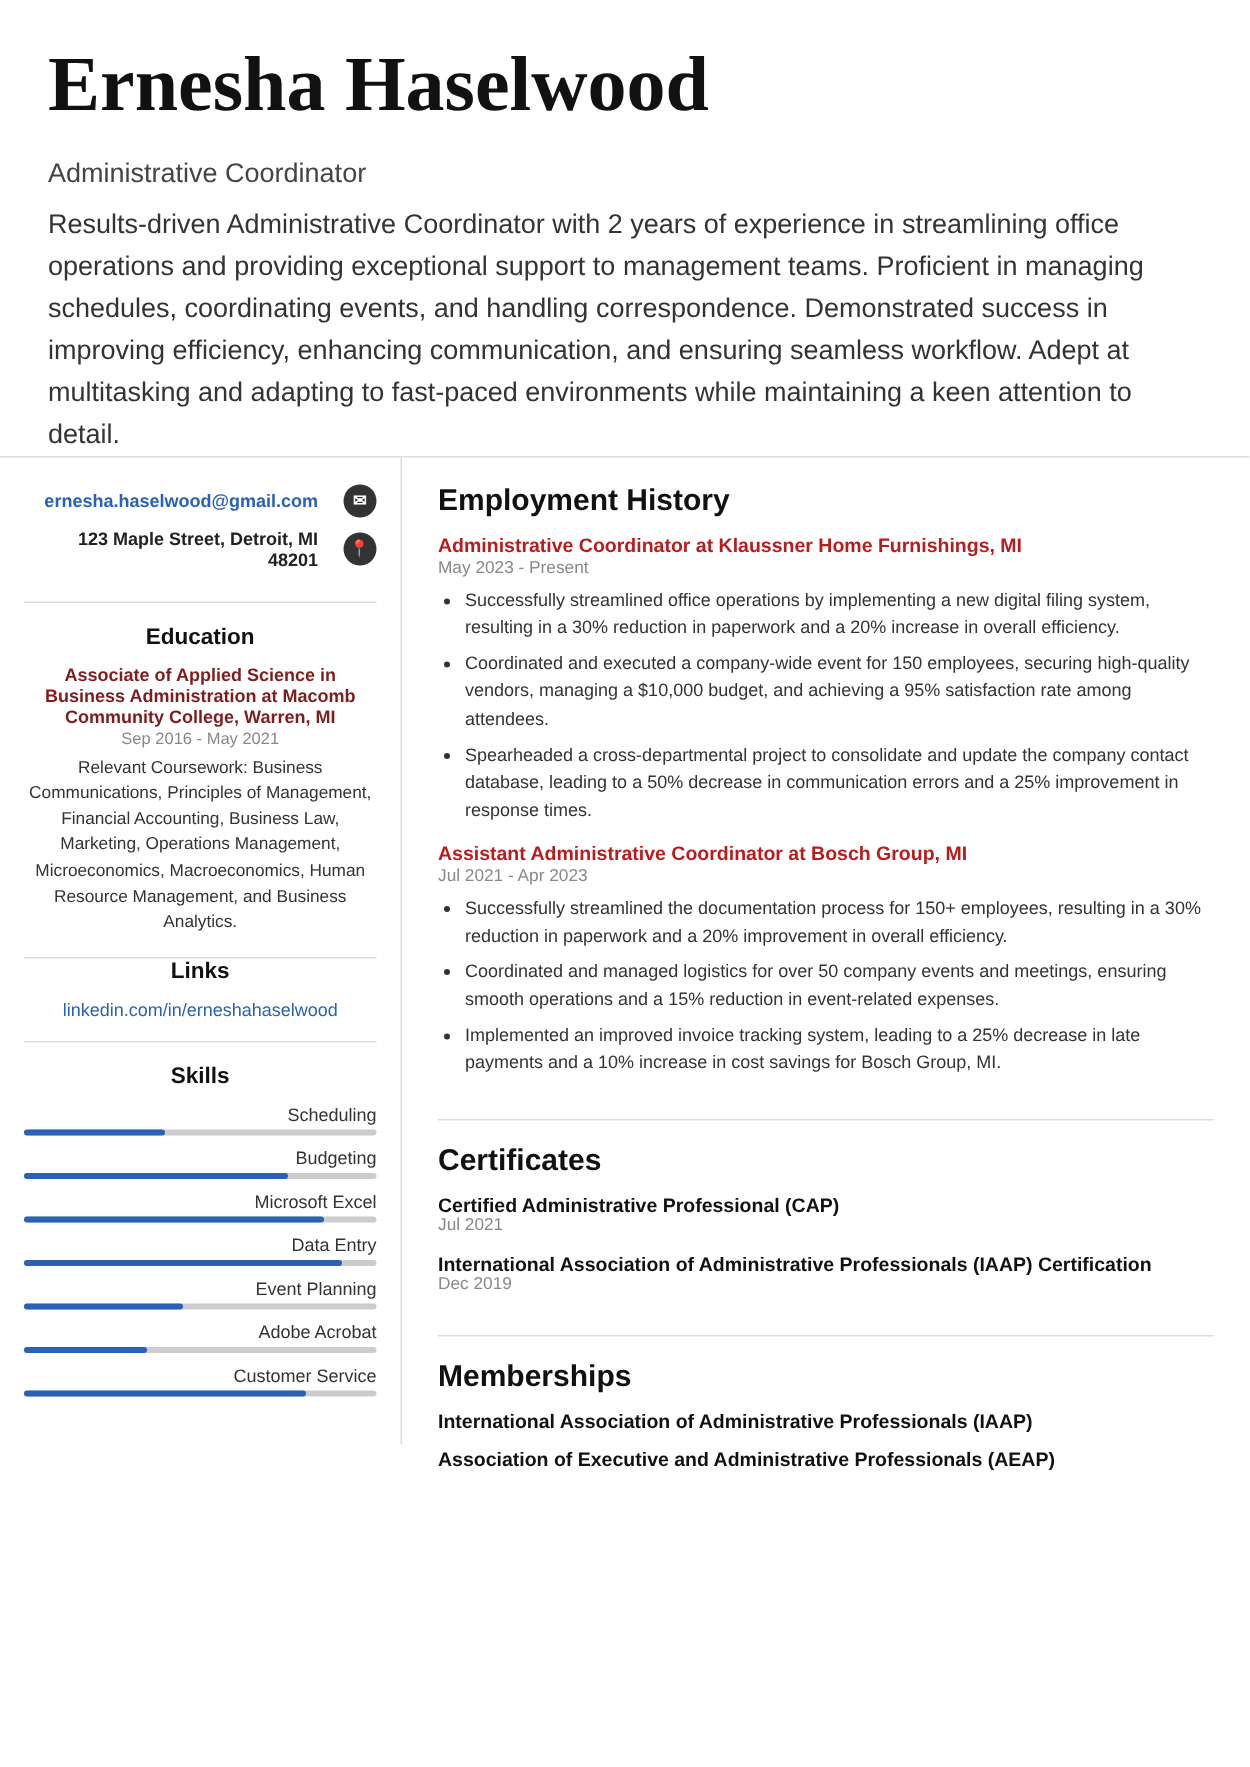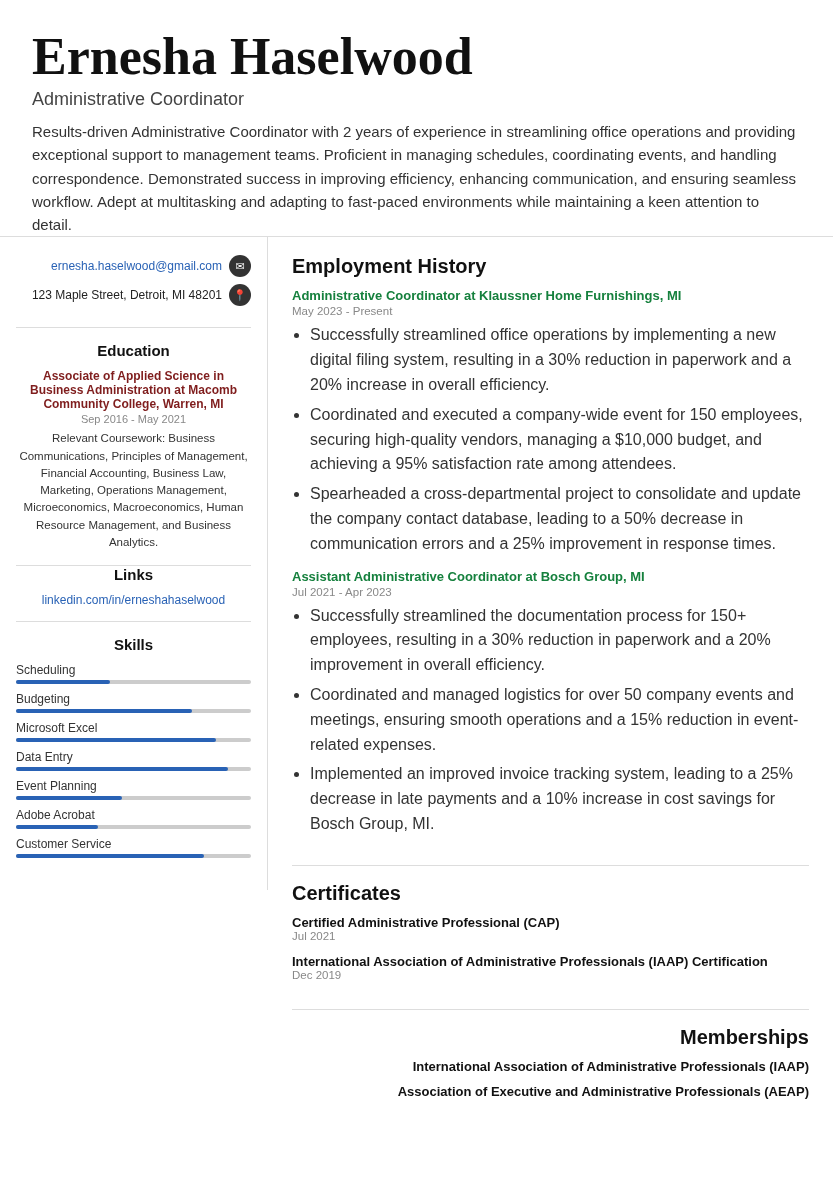--- a/index.html
+++ b/index.html
@@ -18,26 +18,26 @@
     }
     .header-name {
       font-size: 52px;
       font-weight: bold;
       line-height: 1.1;
       color: #111;
     }
     .header-title {
       font-size: 18px;
       color: #444;
-      margin-top: 4px;
+      margin-top: 20px;
       margin-bottom: 10px;
       font-family: Arial, sans-serif;
     }
     .header-summary {
-      font-size: 15px;
+      font-size: 18px;
       line-height: 1.55;
       color: #333;
       font-family: Arial, sans-serif;
     }
 
     .main-layout {
       display: flex;
       align-items: flex-start;
     }
 
@@ -51,24 +51,25 @@
     .sidebar-contact {
       border-bottom: 1px solid #ddd;
       padding-bottom: 14px;
       margin-bottom: 14px;
     }
 
     .contact-item {
       display: flex;
       align-items: center;
       justify-content: flex-end;
-      gap: 7px;
+      gap: 17px;
       margin-bottom: 7px;
       font-size: 12px;
       font-family: Arial, sans-serif;
+      font-weight: bold;
     }
     .contact-item a {
       color: #2962b5;
       text-decoration: none;
     }
     .contact-icon {
       width: 22px;
       height: 22px;
       background: #333;
       border-radius: 50%;
@@ -126,20 +127,21 @@
       font-family: Arial, sans-serif;
       display: block;
       text-align: center;
     }
 
     .skills-section {}
     .skill-item {
       margin-bottom: 8px;
     }
     .skill-label {
+      text-align: right;
       font-size: 12px;
       font-family: Arial, sans-serif;
       color: #333;
       margin-bottom: 3px;
     }
     .skill-bar-bg {
       width: 100%;
       height: 4px;
       background: #ccc;
       border-radius: 2px;
@@ -155,51 +157,50 @@
       padding: 18px 24px 24px 24px;
     }
 
     .content-section {
       border-bottom: 1px solid #ddd;
       padding-bottom: 16px;
       margin-bottom: 16px;
     }
     .content-section:last-child {
       border-bottom: none;
-      text-align: right;
     }
 
     .section-title {
       font-size: 20px;
       font-weight: bold;
       color: #111;
       margin-bottom: 10px;
       font-family: Arial, sans-serif;
     }
 
     .job-title {
       font-size: 13px;
       font-weight: bold;
-      color: #15803d;
+      color: #b91c1c;
       font-family: Arial, sans-serif;
       margin-bottom: 2px;
     }
     .job-date {
       font-size: 11.5px;
       color: #888;
       margin-bottom: 6px;
       font-family: Arial, sans-serif;
     }
     .job-bullets {
       list-style: disc;
       padding-left: 18px;
       margin-bottom: 12px;
     }
     .job-bullets li {
-      font-size: 16px;
+      font-size: 12px;
       line-height: 1.55;
       color: #333;
       margin-bottom: 5px;
       font-family: Arial, sans-serif;
     }
 
     .cert-entry {
       margin-bottom: 12px;
     }
     .cert-name {

